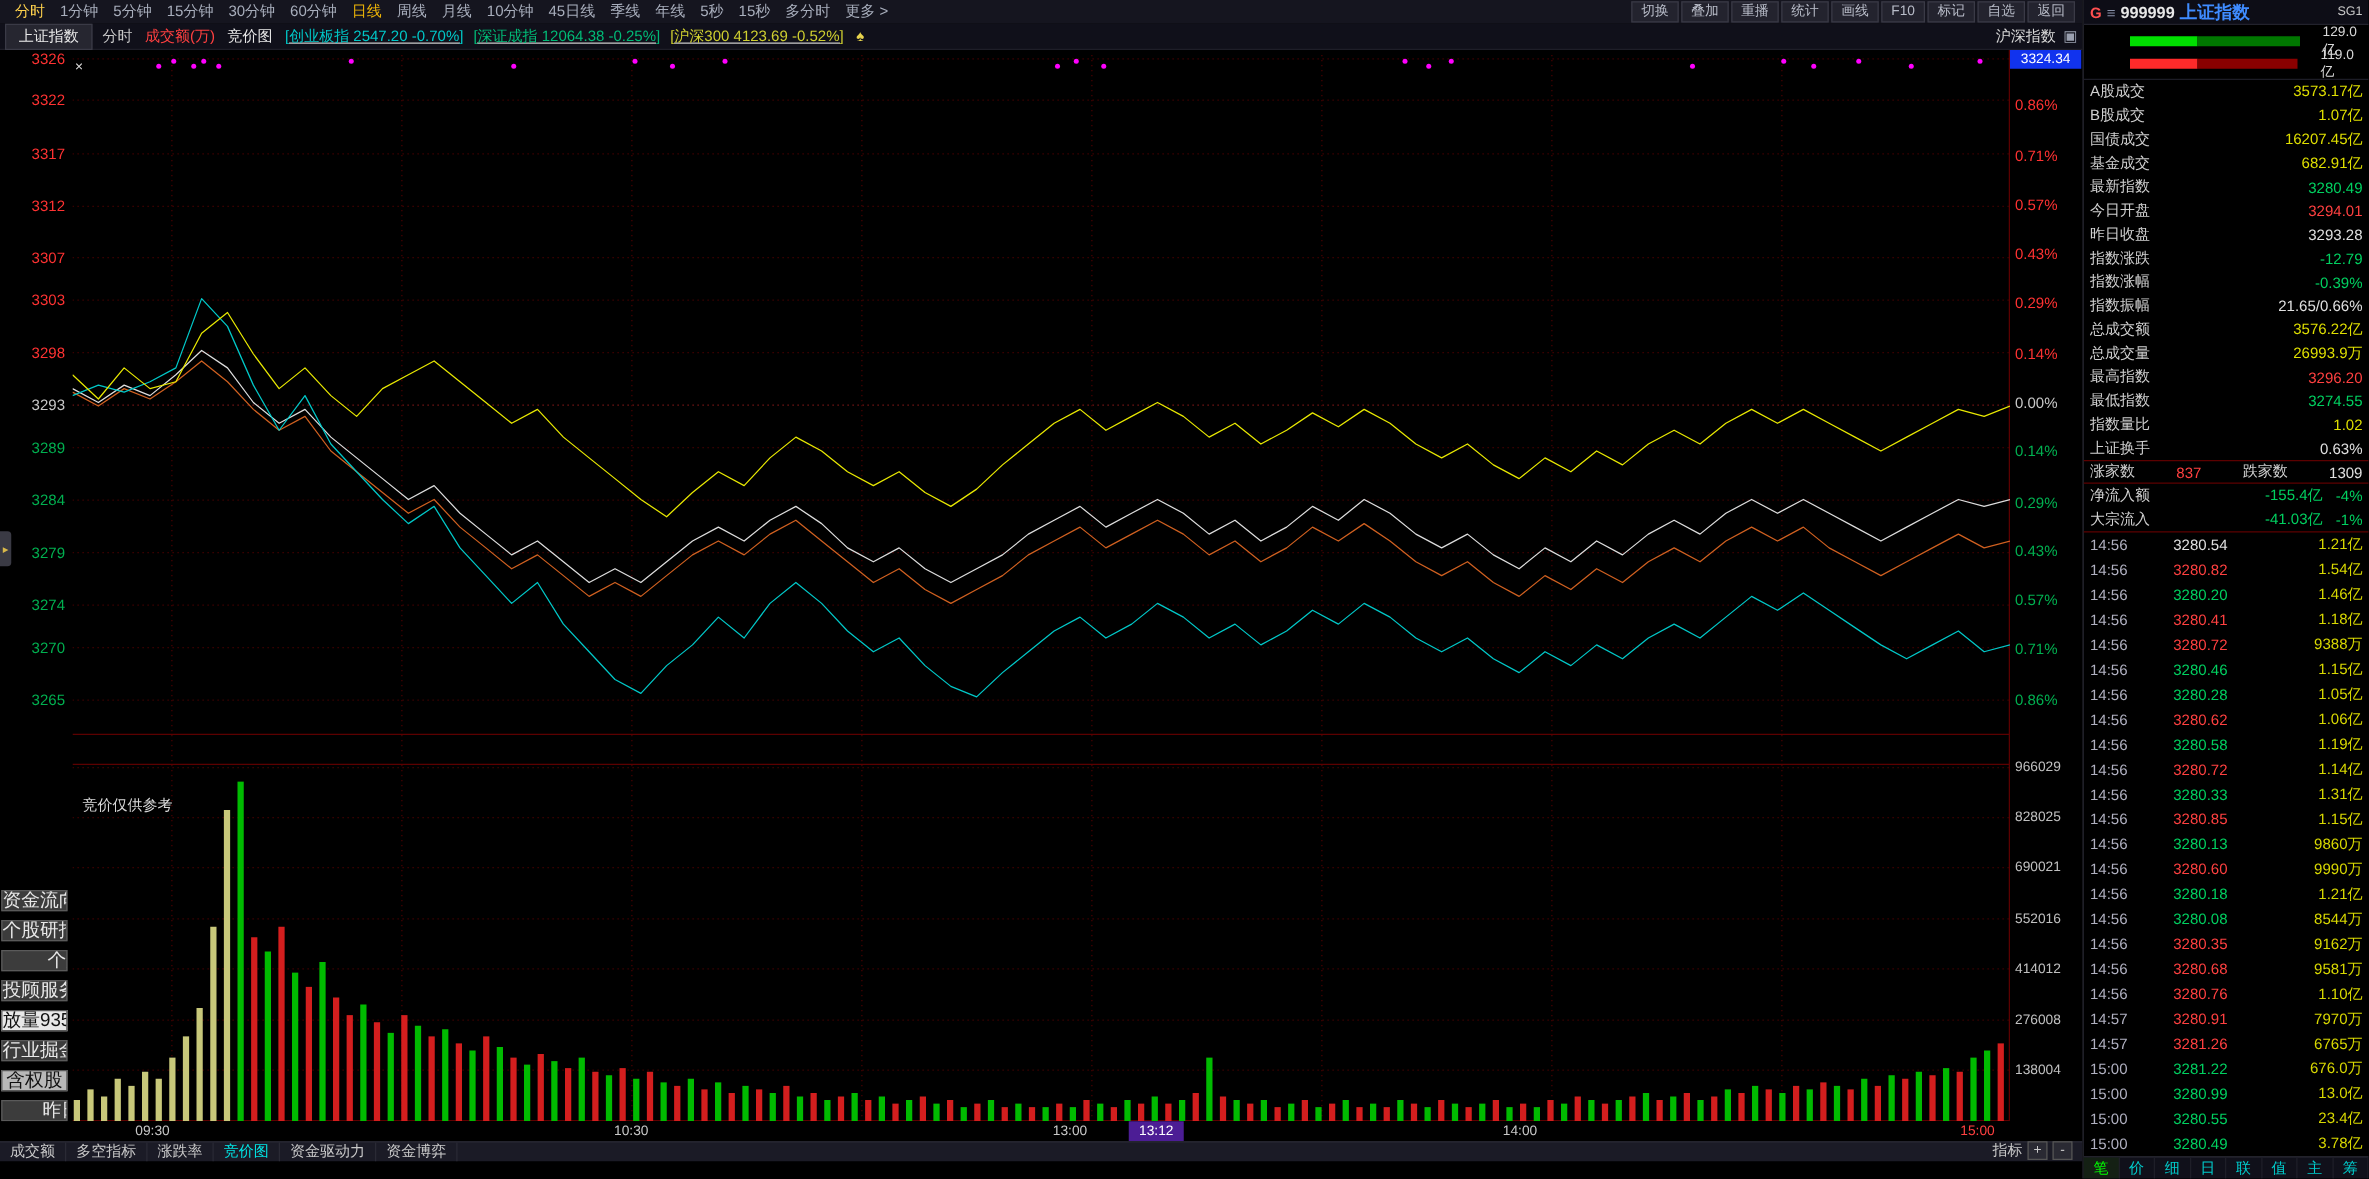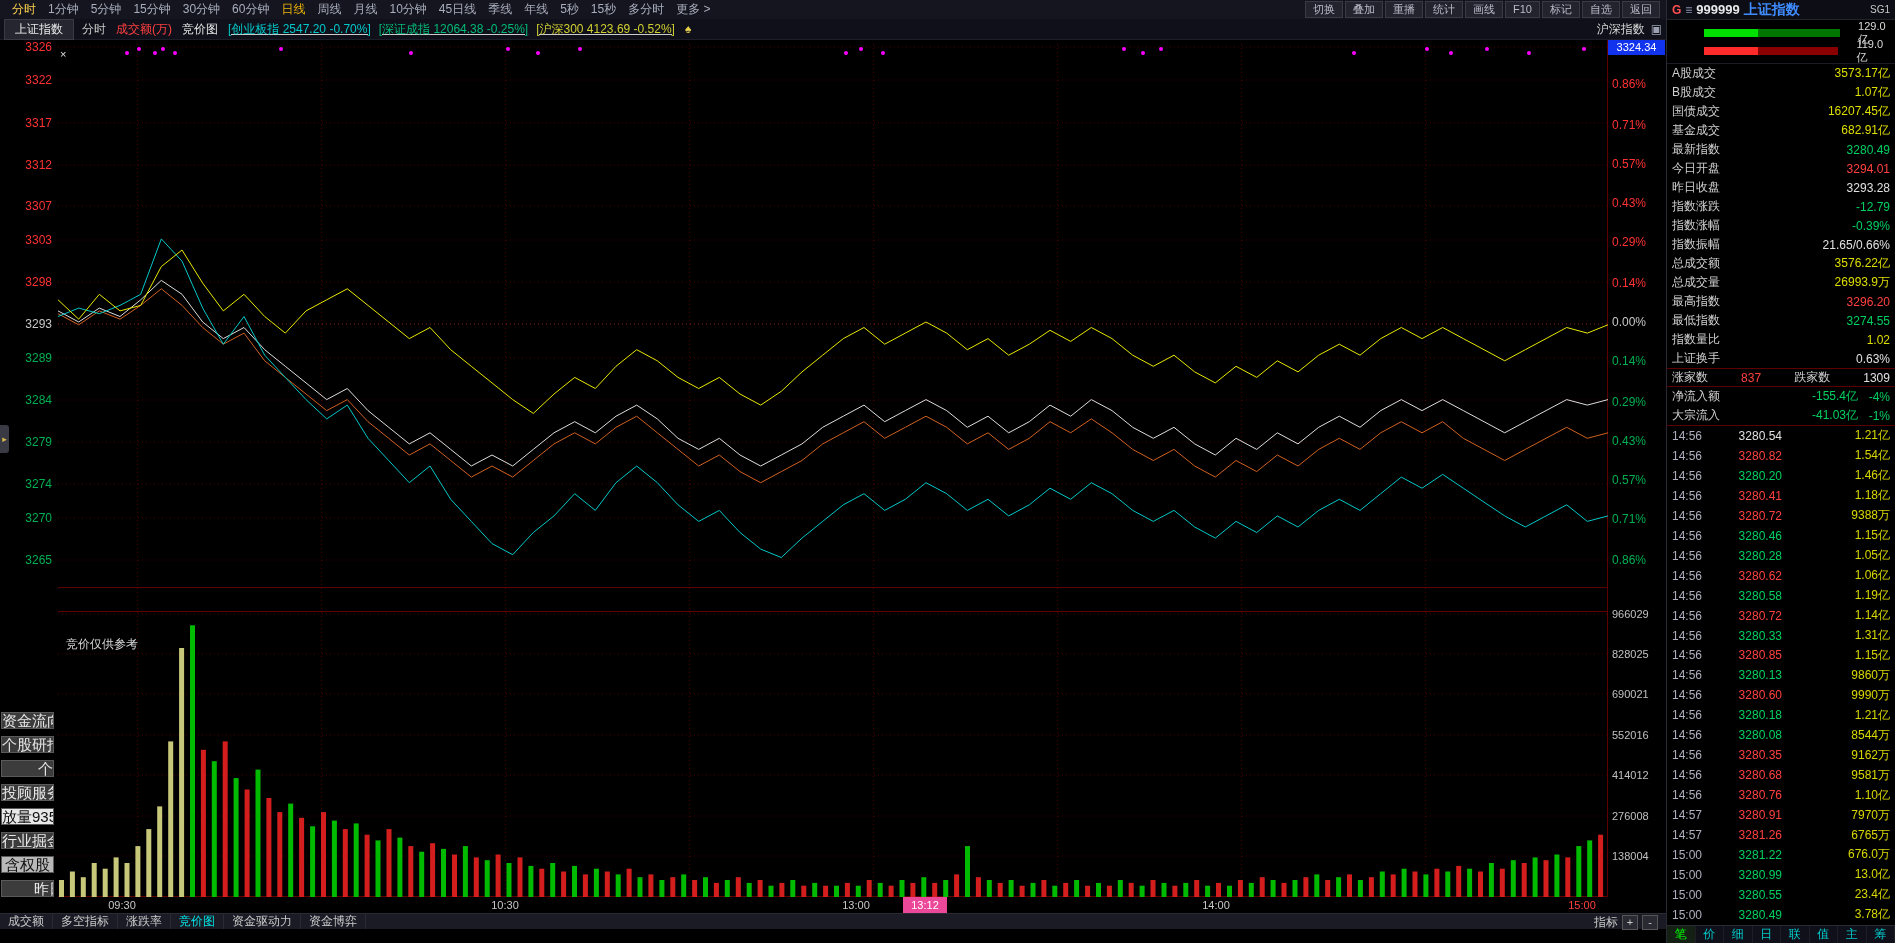--- a/index.html
+++ b/index.html
@@ -31,23 +31,23 @@
   #chart-close{position:absolute;left:60px;top:8px;color:#e0e0e0;font-size:11px;}
   #left-expander{position:absolute;left:0;top:385px;width:9px;height:28px;background:#3a3a44;
                  color:#d8b84a;font-size:9px;line-height:28px;text-align:center;border-radius:0 3px 3px 0;}
   .side-btn{position:absolute;left:1px;width:53px;height:17px;box-sizing:border-box;background:#3c3c3c;
             border:1px solid #5a5a5a;color:#e8e8e8;font-size:15px;line-height:15px;text-align:center;white-space:nowrap;overflow:hidden;}
   .side-btn.sel{background:#e8e8e8;color:#101010;}
   .side-btn.light{background:#b8b8b8;color:#101010;}
   
   #time-axis{position:absolute;left:0;top:897px;width:1666px;height:16px;background:#000;}
   .time-label{position:absolute;top:0;height:16px;line-height:16px;text-align:center;font-size:11px;}
-  .time-cursor{background:#ec4899;color:#fff !important;}
+  .time-cursor{background:#4c1d95;color:#fff !important;}
   #tab-row{position:absolute;left:0;top:913px;width:1666px;height:16px;background:#1b1b26;border-top:1px solid #2a2a35;
-           display:flex;align-items:flex-start;box-sizing:border-box;}
+           display:flex;align-items:flex-end;box-sizing:border-box;}
   .chart-tab{padding:0 8px;border-right:1px solid #2a2a35;color:#c8c8c8;height:15px;line-height:15px;white-space:nowrap;}
   .chart-tab.sel{color:#00e5e5;}
   #tab-right{margin-left:auto;display:flex;align-items:center;gap:4px;margin-right:8px;}
   .mini-btn{width:14px;height:13px;line-height:12px;text-align:center;background:#2a2a33;border:1px solid #555;color:#ccc;font-size:11px;}
   #news-row{position:absolute;left:0;top:929px;width:1666px;height:14px;background:#10101a;display:flex;align-items:center;box-sizing:border-box;}
   .news-item{padding:0 8px;font-size:11px;white-space:nowrap;border-right:1px solid #1e1e28;height:13px;line-height:13px;}
   
   #right-panel{position:absolute;left:1666px;top:0;width:229px;height:943px;background:#000;
                border-left:1px solid #2a2a35;box-sizing:border-box;display:flex;flex-direction:column;}
   #panel-header{height:20px;display:flex;align-items:center;gap:4px;padding:0 5px;background:#0d0d16;

